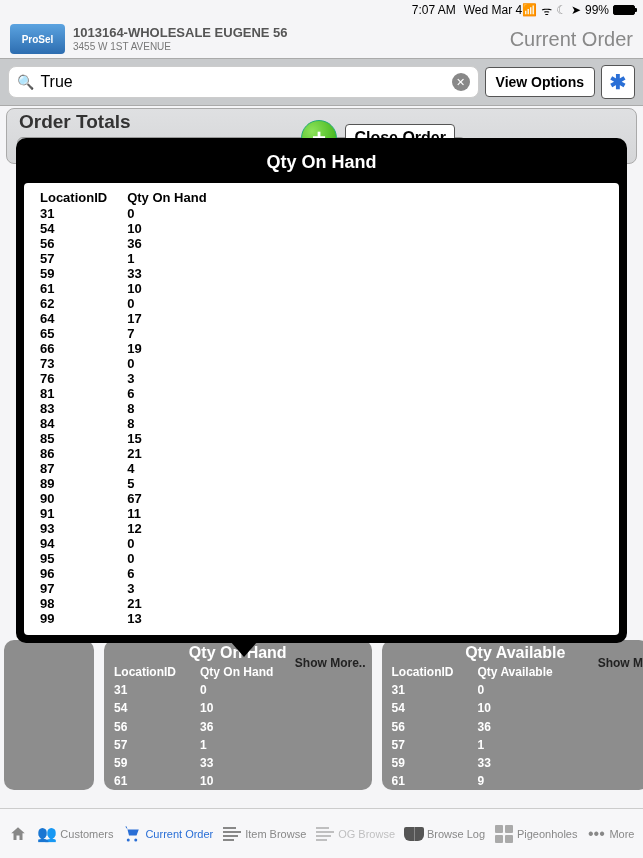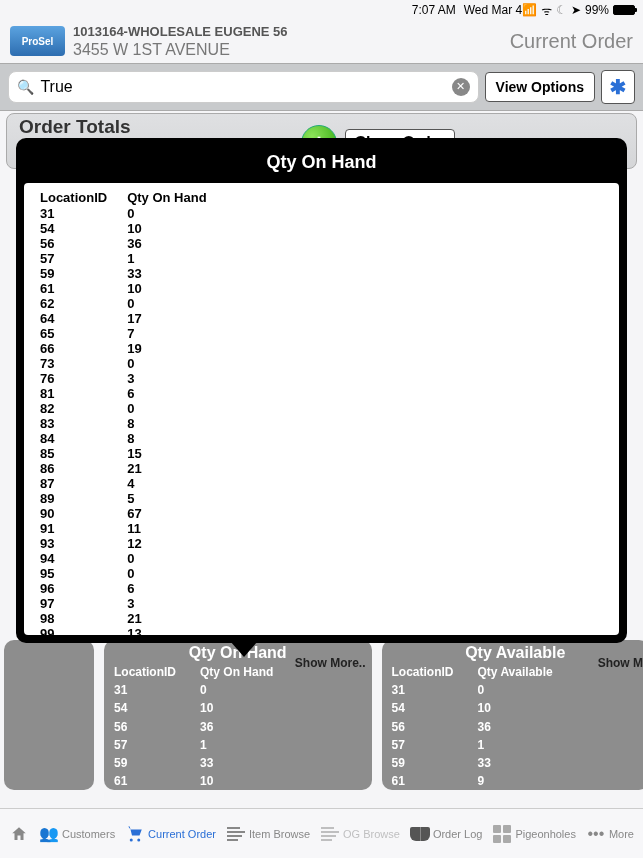--- a/index.html
+++ b/index.html
@@ -10,21 +10,21 @@
   .status-left { display: flex; gap: 8px; }
   .status-right { display: flex; gap: 4px; align-items: center; }
   .battery { width: 22px; height: 10px; border: 1px solid #000; border-radius: 2px; position: relative; background: #000; }
   .battery::after { content: ""; position: absolute; right: -3px; top: 2px; width: 2px; height: 4px; background: #000; border-radius: 0 1px 1px 0; }
   
   
   .header { display: flex; align-items: center; padding: 4px 10px; gap: 8px; }
   .logo { width: 55px; height: 30px; background: linear-gradient(#5ba3e0,#2d6db0); border-radius: 4px; display: flex; align-items: center; justify-content: center; color: #fff; font-size: 10px; font-weight: bold; }
   .header-info { flex: 1; line-height: 1.2; }
   .header-line1 { font-size: 13px; font-weight: 600; color: #555; }
-  .header-line2 { font-size: 16px; color: #777; }
+  .header-line2 { font-size: 10px; color: #777; }
   .header-title { font-size: 20px; color: #888; font-weight: 400; }
   
   
   .search-row { display: flex; gap: 6px; padding: 6px 8px; align-items: center; background: #c8cacc; border-top: 1px solid #aaa; border-bottom: 1px solid #aaa; }
   .search-box { flex: 1; background: #fff; border-radius: 8px; height: 32px; display: flex; align-items: center; padding: 0 8px; border: 1px solid #ccc; }
   .search-icon { color: #888; font-size: 14px; margin-right: 6px; }
   .search-input { flex: 1; border: none; outline: none; font-size: 16px; }
   .clear-btn { width: 18px; height: 18px; border-radius: 50%; background: #888; color: #fff; display: flex; align-items: center; justify-content: center; font-size: 11px; }
   .view-opts { background: #fff; border: 1px solid #555; border-radius: 4px; padding: 6px 10px; font-size: 14px; font-weight: 600; }
   .star-btn { width: 34px; height: 34px; background: #fff; border: 1px solid #555; border-radius: 4px; display: flex; align-items: center; justify-content: center; color: #2a6fd6; font-size: 20px; font-weight: bold; margin-left: auto; }
@@ -179,24 +179,20 @@
           </tr>
           <tr>
             <td>76</td>
             <td>3</td>
           </tr>
           <tr>
             <td>81</td>
             <td>6</td>
           </tr>
           <tr>
-            <td>82</td>
-            <td>0</td>
-          </tr>
-          <tr>
             <td>83</td>
             <td>8</td>
           </tr>
           <tr>
             <td>84</td>
             <td>8</td>
           </tr>
           <tr>
             <td>85</td>
             <td>15</td>
@@ -375,21 +371,21 @@
           <span></span>
           <span></span>
         </span>
       </span>
       <span>OG Browse</span>
     </div>
   <div class="tab">
       <span class="tab-icon">
         <span class="book-icon"></span>
       </span>
-      <span>Order Log</span>
+      <span>Browse Log</span>
     </div>
   <div class="tab">
       <span class="tab-icon">
         <span class="grid4">
           <span></span>
           <span></span>
           <span></span>
           <span></span>
         </span>
       </span>

